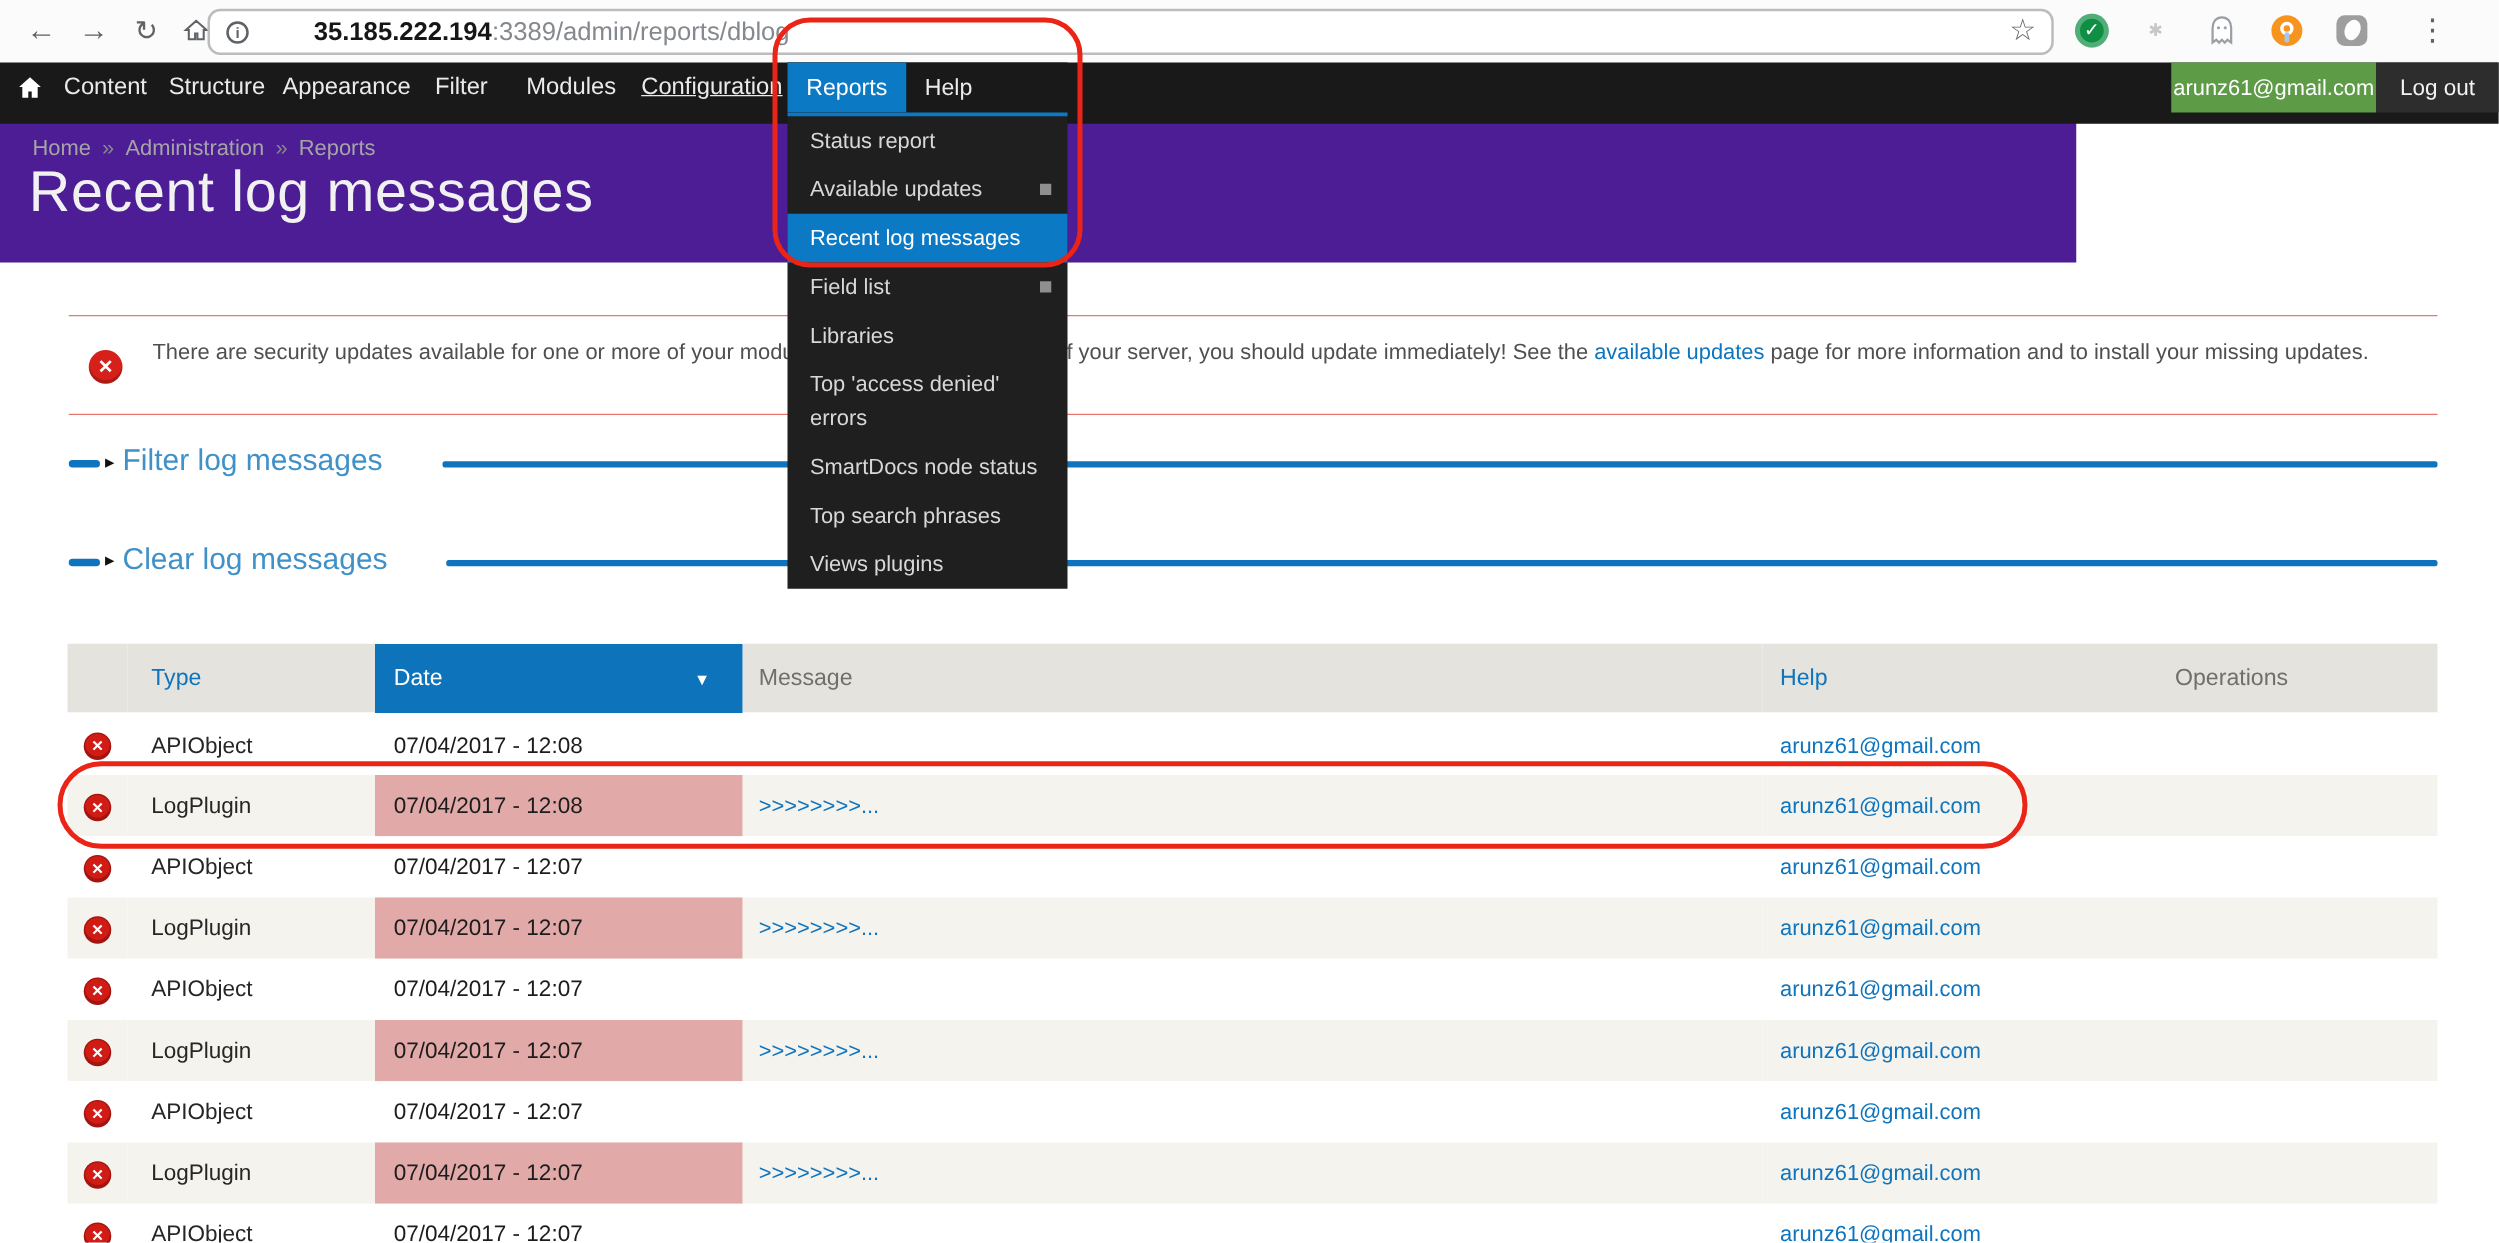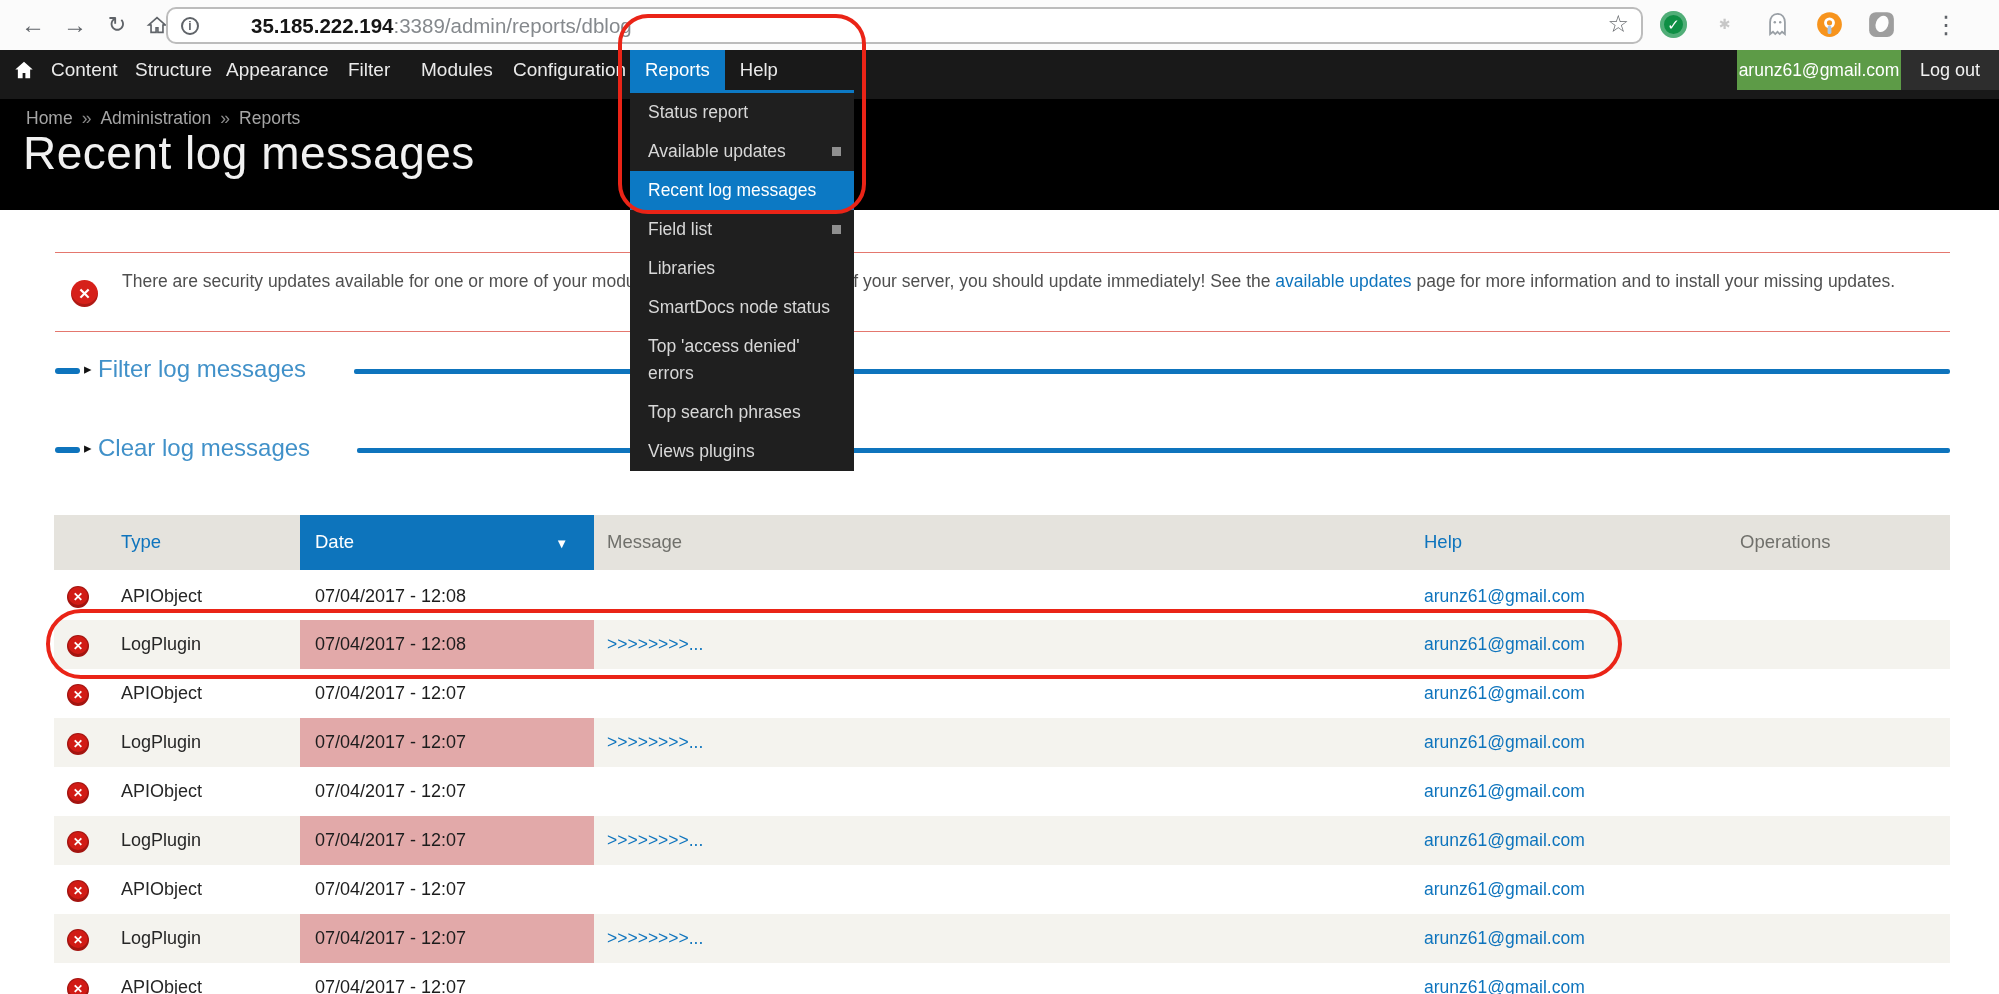--- a/index.html
+++ b/index.html
@@ -25,38 +25,38 @@
     box-shadow: inset 0 0 0 4px rgba(255,255,255,.28); }
   .ext-faded { left:1712px; color:#c7c7c7; font-size:14px; line-height:27px; letter-spacing:2px; }
   .ext-ghost { left:1764px; } .ext-vpn { left:1816px; } .ext-gray { left:1868px; }
   .dots { position:absolute; left:1934px; top:10px; font-size:24px; color:#5f6368; line-height:30px; cursor:pointer; }
 
   
   .adminbar { position:absolute; left:0; top:50px; width:1999px; height:49px; background:#191919; z-index:20; }
   .home-icon { position:absolute; left:13px; top:9px; cursor:pointer; }
   .nav-item { position:absolute; top:0; line-height:40px; font-size:19px; color:#eaeaea; cursor:pointer; white-space:nowrap; }
   .nav-0 { left:51px; } .nav-1 { left:135px; } .nav-2 { left:226px; }
-  .nav-3 { left:348px; } .nav-4 { left:421px; } .nav-5 { left:513px; }
+  .nav-3 { left:348px; } .nav-4 { left:421px; } .nav-5 { left:513px;text-decoration:underline; }
   .account { position:absolute; left:1737px; top:0; width:164px; height:40px; background:#5d9b47;
     color:#fff; font-size:17.5px; text-align:center; line-height:40px; cursor:pointer; }
   .logout { position:absolute; left:1901px; top:0; width:98px; height:40px; background:#2d2d2d;
     color:#f2f2f2; font-size:18px; text-align:center; line-height:40px; cursor:pointer; }
 
   
   .tabstrip { position:absolute; left:630px; top:50px; width:224px; height:40px; background:#191919; z-index:50; display:flex; }
   .menu-tab { line-height:40px; padding:0 15px; font-size:18.5px; color:#eaeaea; cursor:pointer; }
   .menu-tab.active { background:#0c79c4; color:#fff; }
   .dropdown { position:absolute; left:630px; top:90px; width:224px; background:#1f1f1f;
     border-top:3px solid #0c79c4; z-index:50; }
   .dd-item { position:relative; padding:6px 18px; font-size:17.5px; line-height:27px; color:#d8d8d8; cursor:pointer; }
   .dd-item.active { background:#0c79c4; color:#fff; }
   .dd-badge { position:absolute; right:13px; top:15px; width:9px; height:9px; background:#8f8f8f; }
 
   
-  .pageheader { position:absolute; left:0; top:90px; width:1999px; height:120px; background:#000000; z-index:5; }
+  .pageheader { position:absolute; left:0; top:90px; width:1661px; height:120px; background:#4c1d95; z-index:5; }
   .breadcrumb { position:absolute; left:26px; top:18px; font-size:17.5px; color:#9c9c9c; }
   .bc-sep { margin:0 9px; color:#8a8a8a; }
   .bc-link { color:#a5a5a5; cursor:pointer; }
   .page-title { position:absolute; left:23px; top:36px; font-size:46px; font-weight:300; color:#f1f1f1; letter-spacing:.5px; }
 
   
   .alert { position:absolute; left:55px; top:252px; width:1895px; height:80px;
     border-top:1px solid #e4776e; border-bottom:1px solid #e4776e; background:#fff; z-index:1; }
   .alert-icon { position:absolute; left:16px; top:27px; width:27px; height:27px; border-radius:50%;
     background:#d6201a; color:#fff; font-size:15px; font-weight:bold; text-align:center; line-height:27px;
@@ -289,19 +289,19 @@
   <div class="tabstrip" id="tabstrip">
       <span class="menu-tab active">Reports</span>
       <span class="menu-tab">Help</span>
     </div>
   <div class="dropdown" id="dropdown">
       <div class="dd-item"><span>Status report</span></div>
       <div class="dd-item"><span>Available updates</span><span class="dd-badge"></span></div>
       <div class="dd-item active"><span>Recent log messages</span></div>
       <div class="dd-item"><span>Field list</span><span class="dd-badge"></span></div>
       <div class="dd-item"><span>Libraries</span></div>
+      <div class="dd-item"><span>Top 'access denied' errors</span></div>
       <div class="dd-item"><span>SmartDocs node status</span></div>
-      <div class="dd-item"><span>Top 'access denied' errors</span></div>
       <div class="dd-item"><span>Top search phrases</span></div>
       <div class="dd-item"><span>Views plugins</span></div>
     </div>
 
 </div>
 
 </body></html>

